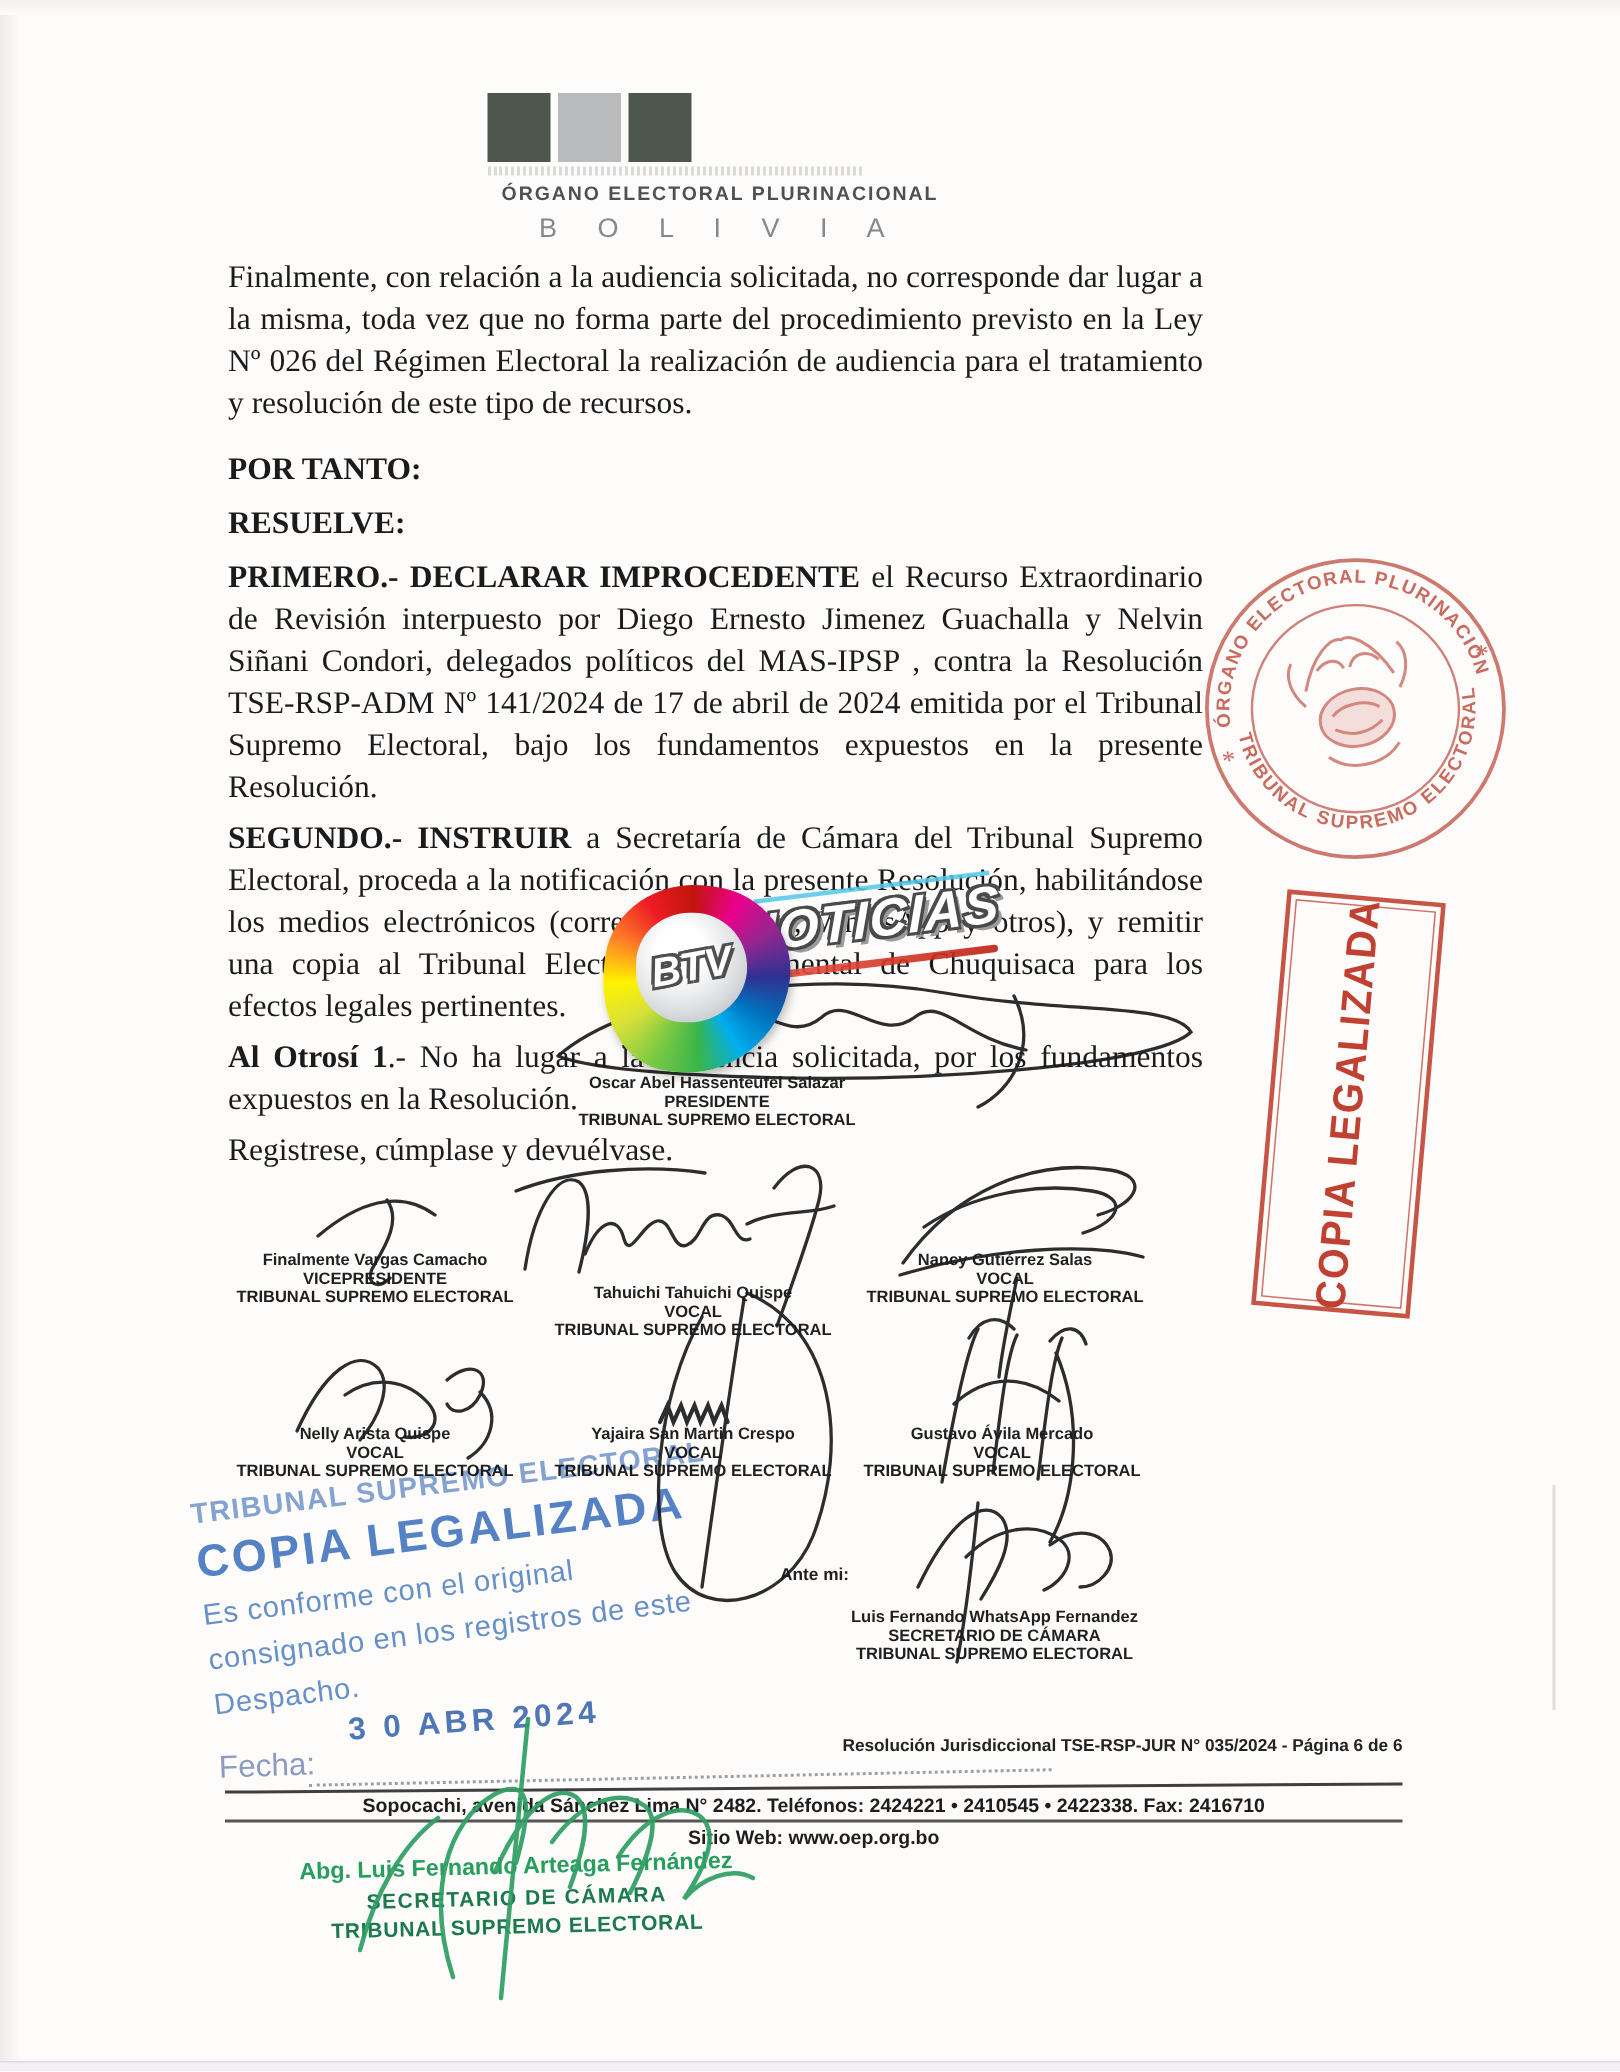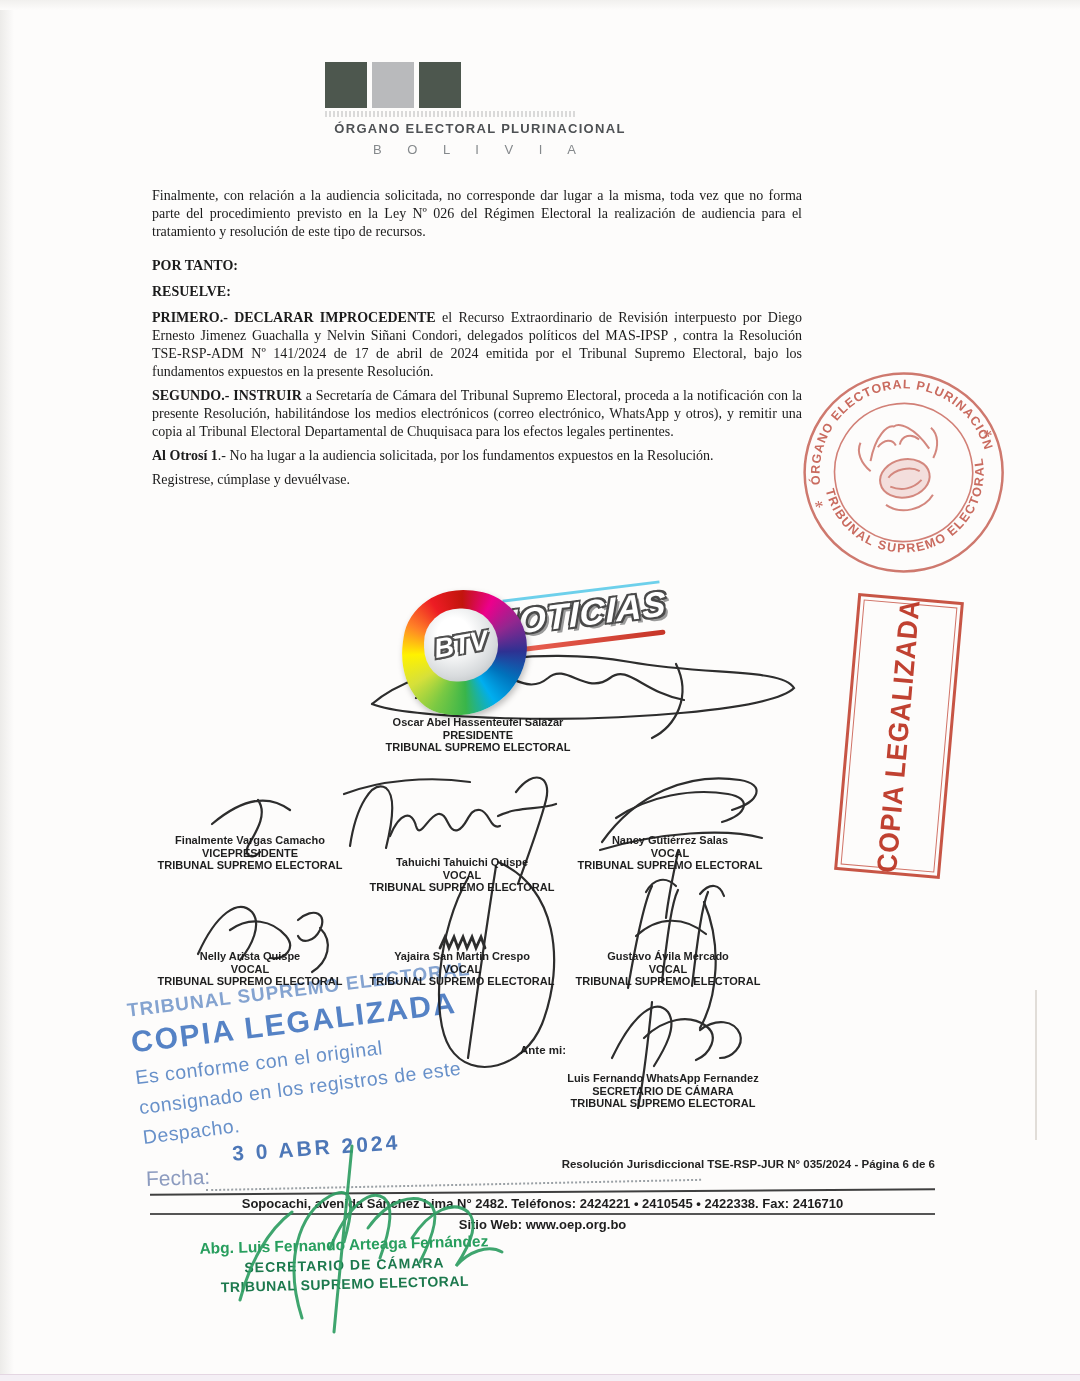--- a/index.html
+++ b/index.html
@@ -17,25 +17,25 @@
   .sq2{left:372px;background:#b9babc;}
   .sq3{left:419px;background:#4d574e;}
   .logo-oep{position:absolute;left:462px;top:48px;font-family:"Liberation Sans",sans-serif;
             font-weight:700;font-size:76px;line-height:1;letter-spacing:-3px;color:#8a8d90;}
   .logo-micro{position:absolute;left:325px;top:111px;width:250px;height:6px;opacity:.65;
               background:repeating-linear-gradient(90deg,#c7c7c7 0 2px,transparent 2px 4px);}
   .logo-org{position:absolute;left:295px;top:121px;width:370px;text-align:center;
             font-family:"Liberation Sans",sans-serif;font-weight:700;font-size:13px;
             letter-spacing:1.3px;color:#4e5154;}
   .logo-country{position:absolute;left:295px;top:142px;width:370px;text-align:center;
-            font-family:"Liberation Sans",sans-serif;font-weight:500;font-size:13px;
+            font-family:"Liberation Sans",sans-serif;font-weight:500;font-size:18px;
             letter-spacing:11px;color:#85898c;}
 
   
-  .doc-body{position:absolute;left:152px;top:187px;width:650px;font-size:14px;line-height:18px;
+  .doc-body{position:absolute;left:152px;top:170px;width:650px;font-size:21px;line-height:28px;
             text-align:justify;}
   .doc-body p{margin:0;}.mb16{margin-bottom:16px!important;}
   .mb10{margin-bottom:10px!important;}.mb8{margin-bottom:8px!important;}.mb6{margin-bottom:6px!important;}
   .b{font-weight:700;}
 
   
   .sig-block{position:absolute;text-align:center;font-family:"Liberation Sans",sans-serif;
              font-weight:700;font-size:11px;line-height:12.5px;color:#1f1f1f;}
   .ante-mi{position:absolute;left:520px;top:1044px;font-family:"Liberation Sans",sans-serif;
            font-weight:700;font-size:11.5px;color:#1f1f1f;}

